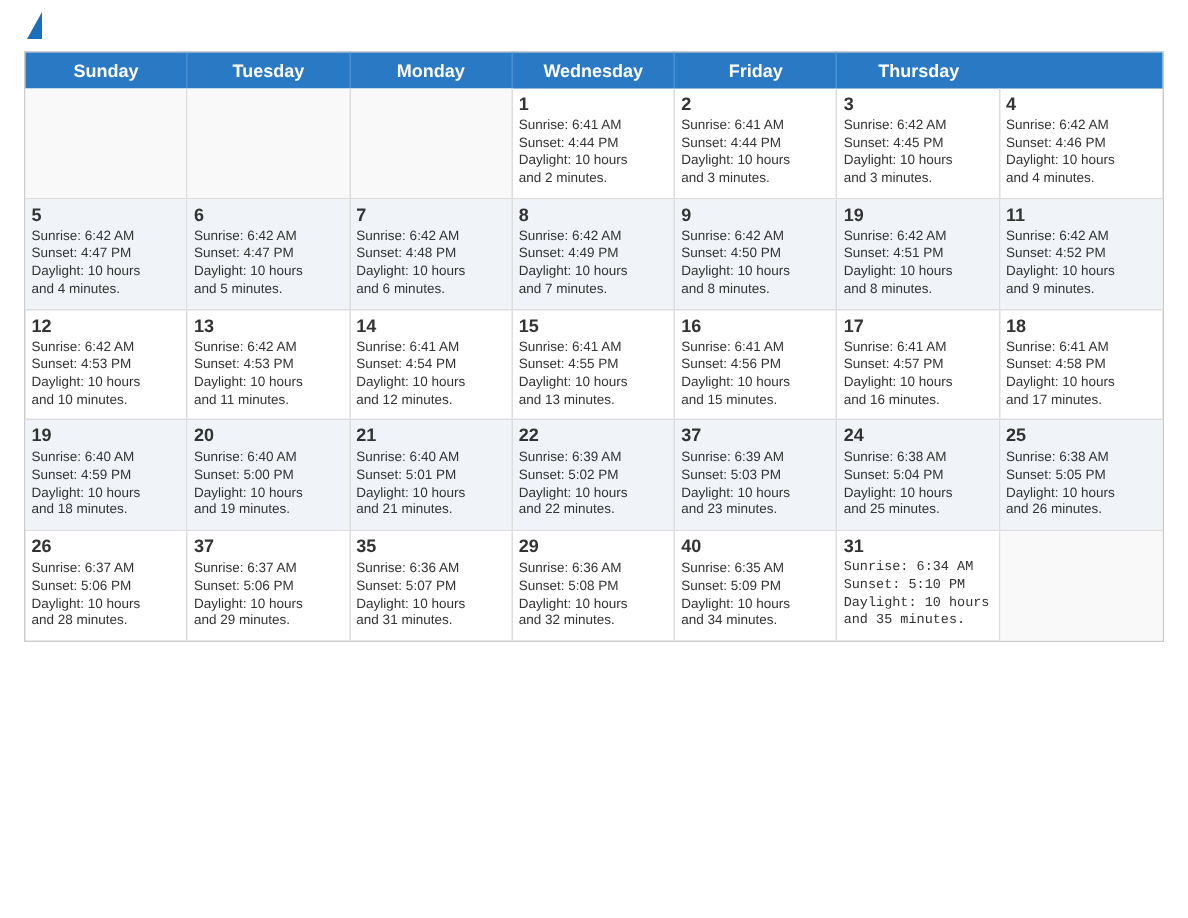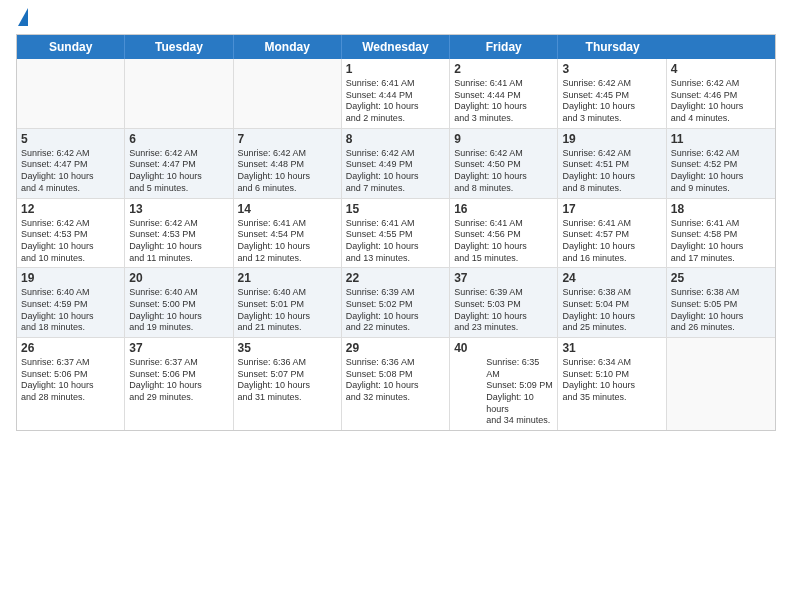--- a/index.html
+++ b/index.html
@@ -369,28 +369,28 @@
           </div>
           <div class="cal-cell">
             <div class="day-number">29</div>
             <div class="cell-text" style="white-space: pre-line;">Sunrise: 6:36 AM
 Sunset: 5:08 PM
 Daylight: 10 hours
 and 32 minutes.</div>
           </div>
           <div class="cal-cell">
             <div class="day-number">40</div>
-            <div class="cell-text" style="white-space: pre-line; margin-left: 32px;">Sunrise: 6:35 AM
+            <div class="cell-text" style="white-space: pre-line;">Sunrise: 6:35 AM
 Sunset: 5:09 PM
 Daylight: 10 hours
 and 34 minutes.</div>
           </div>
           <div class="cal-cell">
             <div class="day-number">31</div>
-            <div class="cell-text" style="white-space: pre-line;">Sunrise: 6:34 AM
+            <div class="cell-text" style="white-space: pre-line; font-family: Liberation Mono, monospace;">Sunrise: 6:34 AM
 Sunset: 5:10 PM
 Daylight: 10 hours
 and 35 minutes.</div>
           </div>
           <div class="cal-cell empty"></div>
         </div>
       </div>
   </div>
 </div>
 

